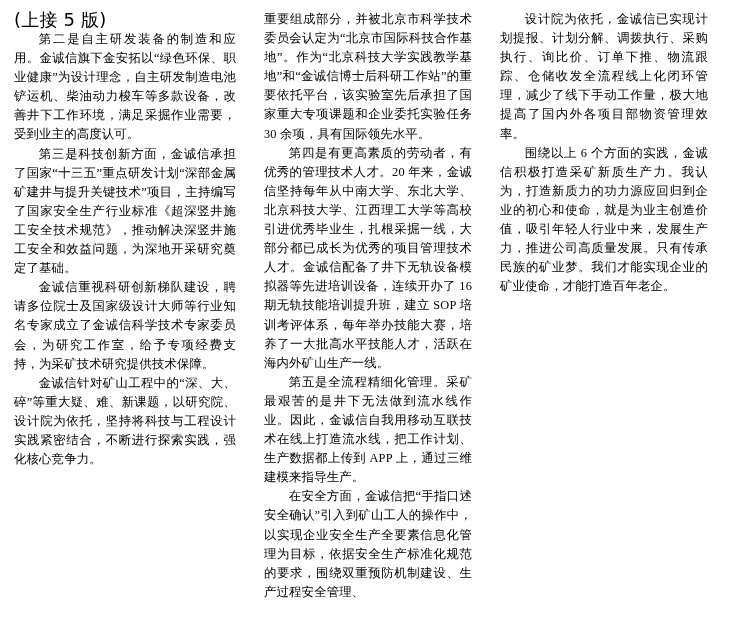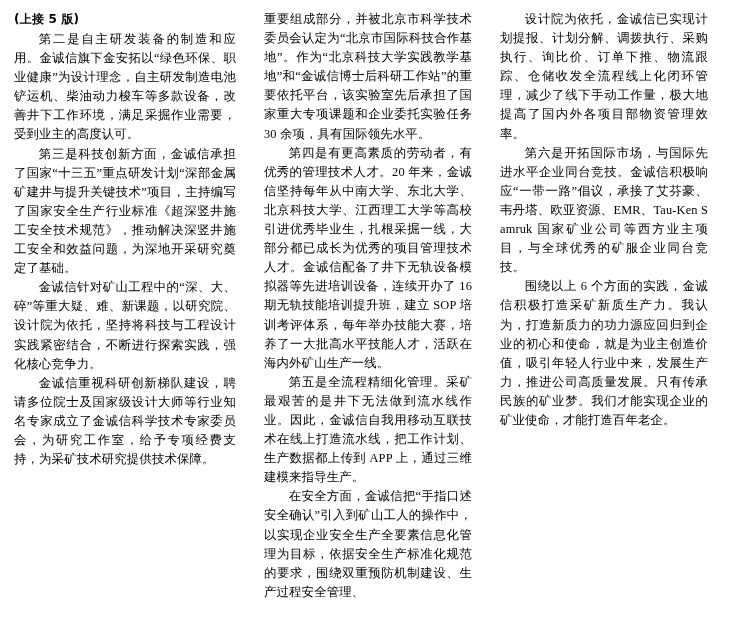--- a/index.html
+++ b/index.html
@@ -30,26 +30,26 @@
   .col {
     position: relative;
     box-sizing: border-box;
     width: 236px;
     padding-right: 14px;
   }
   .col + .col {
     padding-left: 14px;
   }
   .cont-note {
-    font-size: 12px;
+    font-size: 18px;
     line-height: 19px;
     letter-spacing: 0.2px;
     margin-bottom: 1px;
     font-family: "DejaVu Sans", "Liberation Sans", sans-serif;
-    font-weight: 700;
+    font-weight: 400;
   }
   p.para {
     margin: 0;
     font-size: 12.4px;
     line-height: 19.1px;
     text-align: justify;
     text-justify: inter-ideograph;
     text-indent: 2em;
     letter-spacing: 0.15px;
     word-break: break-all;
@@ -66,36 +66,35 @@
 <body>
 
 <div class="page">
   <div class="columns">
 
     <div class="col">
       <div class="col-inner">
         <div class="cont-note">(上接 5 版)</div>
         <p class="para">第二是自主研发装备的制造和应用。金诚信旗下金安拓以“绿色环保、职业健康”为设计理念，自主研发制造电池铲运机、柴油动力梭车等多款设备，改善井下工作环境，满足采掘作业需要，受到业主的高度认可。</p>
         <p class="para">第三是科技创新方面，金诚信承担了国家“十三五”重点研发计划“深部金属矿建井与提升关键技术”项目，主持编写了国家安全生产行业标准《超深竖井施工安全技术规范》，推动解决深竖井施工安全和效益问题，为深地开采研究奠定了基础。</p>
+        <p class="para">金诚信重视科研创新梯队建设，聘请多位院士及国家级设计大师等行业知名专家成立了金诚信科学技术专家委员会，为研究工作室，给予专项经费支持，为采矿技术研究提供技术保障。</p>
         <p class="para">金诚信针对矿山工程中的“深、大、碎”等重大疑、难、新课题，以研究院、设计院为依托，坚持将科技与工程设计实践紧密结合，不断进行探索实践，强化核心竞争力。</p>
-        <p class="para">金诚信重视科研创新梯队建设，聘请多位院士及国家级设计大师等行业知名专家成立了金诚信科学技术专家委员会，为研究工作室，给予专项经费支持，为采矿技术研究提供技术保障。</p>
       </div>
     </div>
 
     <div class="col">
       <div class="col-inner">
         <p class="para noindent">重要组成部分，并被北京市科学技术委员会认定为“北京市国际科技合作基地”。作为“北京科技大学实践教学基地”和“金诚信博士后科研工作站”的重要依托平台，该实验室先后承担了国家重大专项课题和企业委托实验任务 30 余项，具有国际领先水平。</p>
         <p class="para">第四是有更高素质的劳动者，有优秀的管理技术人才。20 年来，金诚信坚持每年从中南大学、东北大学、北京科技大学、江西理工大学等高校引进优秀毕业生，扎根采掘一线，大部分都已成长为优秀的项目管理技术人才。金诚信配备了井下无轨设备模拟器等先进培训设备，连续开办了 16 期无轨技能培训提升班，建立 SOP 培训考评体系，每年举办技能大赛，培养了一大批高水平技能人才，活跃在海内外矿山生产一线。</p>
         <p class="para">第五是全流程精细化管理。采矿最艰苦的是井下无法做到流水线作业。因此，金诚信自我用移动互联技术在线上打造流水线，把工作计划、生产数据都上传到 APP 上，通过三维建模来指导生产。</p>
         <p class="para">在安全方面，金诚信把“手指口述安全确认”引入到矿山工人的操作中，以实现企业安全生产全要素信息化管理为目标，依据安全生产标准化规范的要求，围绕双重预防机制建设、生产过程安全管理、</p>
       </div>
     </div>
 
     <div class="col">
       <div class="col-inner">
         <p class="para">设计院为依托，金诚信已实现计划提报、计划分解、调拨执行、采购执行、询比价、订单下推、物流跟踪、仓储收发全流程线上化闭环管理，减少了线下手动工作量，极大地提高了国内外各项目部物资管理效率。</p>
-        <p class="para">第六是开拓国际市场，与国际先进水平企业同台竞技。金诚信积极响应“一带一路”倡议，承接了艾芬豪、韦丹塔、欧亚资源、EMR、Tau-Ken Samruk 国家矿业公司等西方业主项目，与全球优秀的矿服企业同台竞技。</p>
         <p class="para">围绕以上 6 个方面的实践，金诚信积极打造采矿新质生产力。我认为，打造新质力的功力源应回归到企业的初心和使命，就是为业主创造价值，吸引年轻人行业中来，发展生产力，推进公司高质量发展。只有传承民族的矿业梦。我们才能实现企业的矿业使命，才能打造百年老企。</p>
       </div>
     </div>
 
   </div>
 </div>
 
 </body></html>

